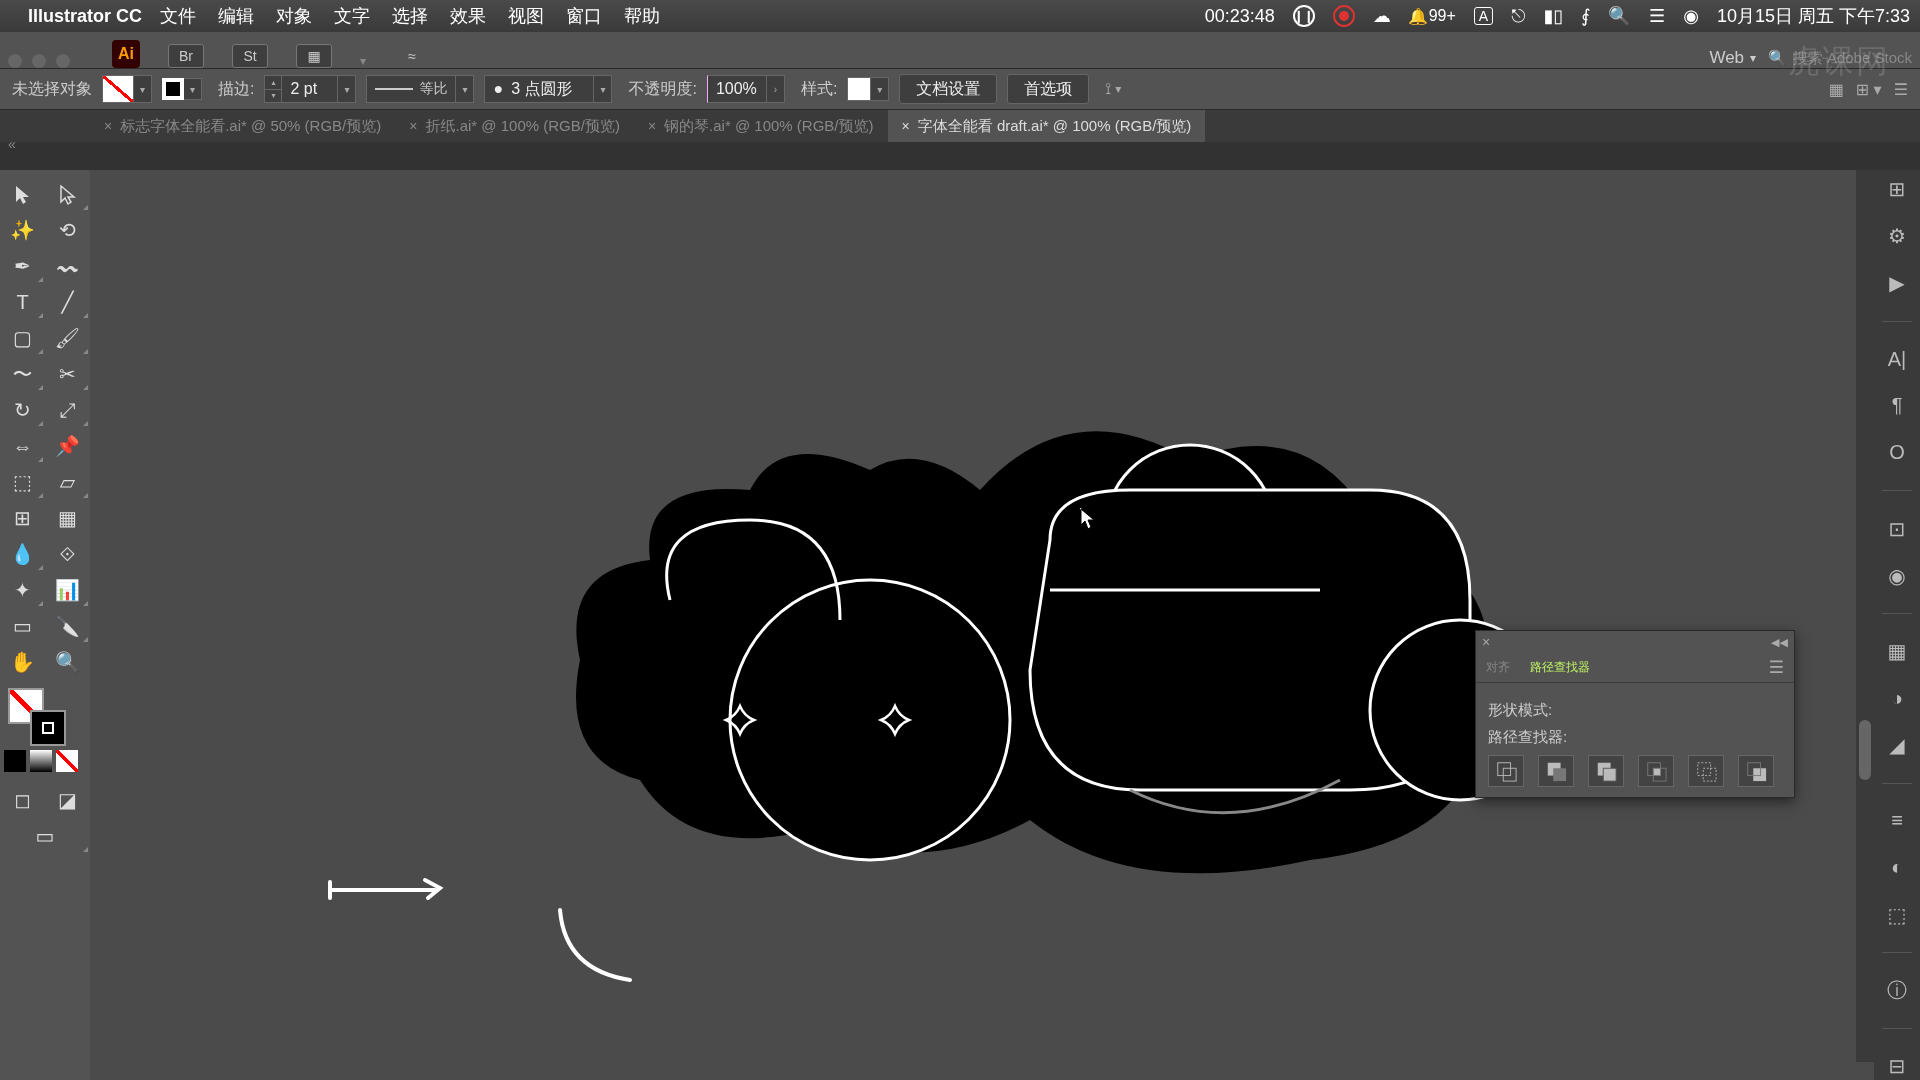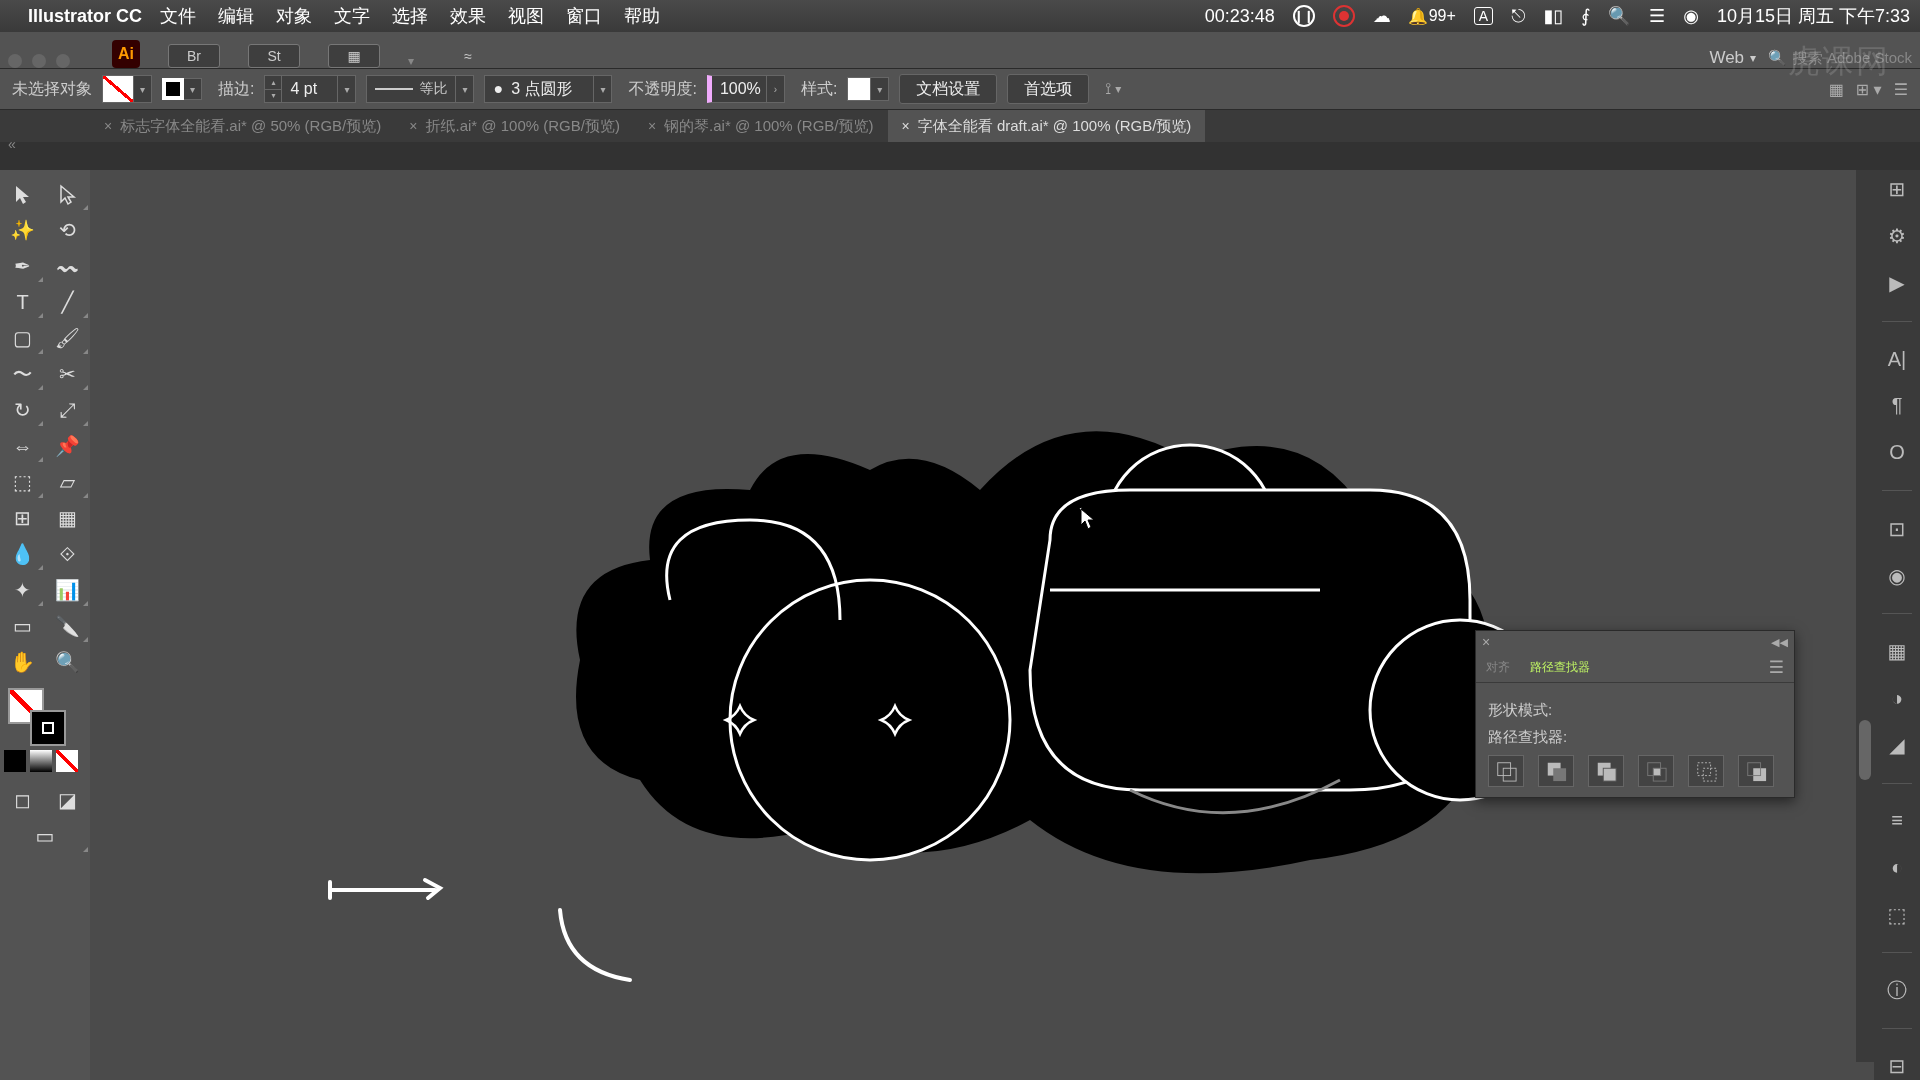--- a/index.html
+++ b/index.html
@@ -11,21 +11,21 @@
 .menubar .right{margin-left:auto;display:flex;align-items:center;gap:18px}
 .menubar .right span{display:inline-flex;align-items:center}
 .menubar .circ{width:22px;height:22px;border:2px solid #fff;border-radius:50%;display:inline-flex;align-items:center;justify-content:center;font-size:12px}
 .menubar .rec{width:22px;height:22px;border:2px solid #d33;border-radius:50%;display:inline-flex;align-items:center;justify-content:center}
 .menubar .rec::after{content:"";width:10px;height:10px;background:#d33;border-radius:50%}
 .menubar .badge{font-size:16px}
 .apptoolbar{height:36px;background:#535353;display:flex;align-items:flex-end;padding:0 8px;gap:28px}
 .traffic{display:flex;gap:10px;margin-right:14px}
 .traffic span{width:14px;height:14px;border-radius:50%;background:#666}
 .apptoolbar .aiicon{width:28px;height:28px;background:#330000;color:#ff9a00;font-weight:700;display:flex;align-items:center;justify-content:center;border-radius:4px;font-size:16px}
-.apptoolbar .ticon{width:52px;height:24px;border:1px solid #777;background:#3e3e3e;display:inline-flex;align-items:center;justify-content:center;font-size:14px;color:#ccc;border-radius:3px}
+.apptoolbar .ticon{width:36px;height:24px;border:1px solid #777;background:#3e3e3e;display:inline-flex;align-items:center;justify-content:center;font-size:14px;color:#ccc;border-radius:3px}
 .apptoolbar .right{margin-left:auto;display:flex;align-items:center;gap:12px;color:#ccc}
 .apptoolbar .search{display:flex;align-items:center;gap:6px;font-size:15px;color:#888}
 .apptoolbar .dropdown{display:flex;align-items:center;gap:6px}
 .controlbar{height:42px;background:#535353;border-top:1px solid #2a2a2a;border-bottom:1px solid #2a2a2a;display:flex;align-items:center;padding:0 12px;gap:10px;font-size:16px;color:#ccc}
 .controlbar .noselect{}
 .swatch{width:32px;height:28px;border:1px solid #666;position:relative;background:#fff}
 .swatch.nofill::after{content:"";position:absolute;left:0;top:0;right:0;bottom:0;background:linear-gradient(to top right,transparent 46%,red 46%,red 54%,transparent 54%)}
 .swatch.small{width:18px;height:18px}
 .chev{width:18px;height:28px;border:1px solid #666;border-left:none;display:flex;align-items:center;justify-content:center;font-size:10px;color:#aaa;background:#3e3e3e}
 .ctrl-label{color:#ccc;margin-left:6px}
@@ -146,40 +146,40 @@
   <div style="display:flex">
       <div class="swatch small" style="background:#000;border:4px solid #fff;width:22px;height:22px"></div>
       <div class="chev" style="height:22px">▾</div>
     </div>
   <span class="ctrl-label">描边:</span>
   <div class="num-in">
     <div class="stepper">
         <span>▴</span>
         <span>▾</span>
       </div>
-    <div class="txtbox" style="width:56px">4 pt</div>
+    <div class="txtbox" style="width:56px">2 pt</div>
     <div class="chev">▾</div>
   </div>
   <div style="display:flex">
     <div class="profile">
         <div class="line"></div>
         <span style="font-size:14px">等比</span>
       </div>
     <div class="chev">▾</div>
   </div>
   <div style="display:flex">
     <div class="txtbox" style="width:110px;border-left:1px solid #666">
         <span style="margin-right:8px">●</span>
         <span>3 点圆形</span>
       </div>
     <div class="chev">▾</div>
   </div>
   <span class="ctrl-label">不透明度:</span>
   <div style="display:flex">
-    <div class="txtbox" style="width:60px;border-left:5px solid #f0abfc">100%</div>
+    <div class="txtbox" style="width:60px;border-left:1px solid #f0abfc">100%</div>
     <div class="chev">›</div>
   </div>
   <span class="ctrl-label">样式:</span>
   <div style="display:flex">
       <div class="swatch" style="width:24px;height:24px"></div>
       <div class="chev" style="height:24px">▾</div>
     </div>
   <div class="btn">文档设置</div>
   <div class="btn">首选项</div>
   <div style="display:flex;align-items:center;margin-left:6px;color:#aaa">⟟<span style="font-size:12px;margin-left:4px">▾</span></div>

